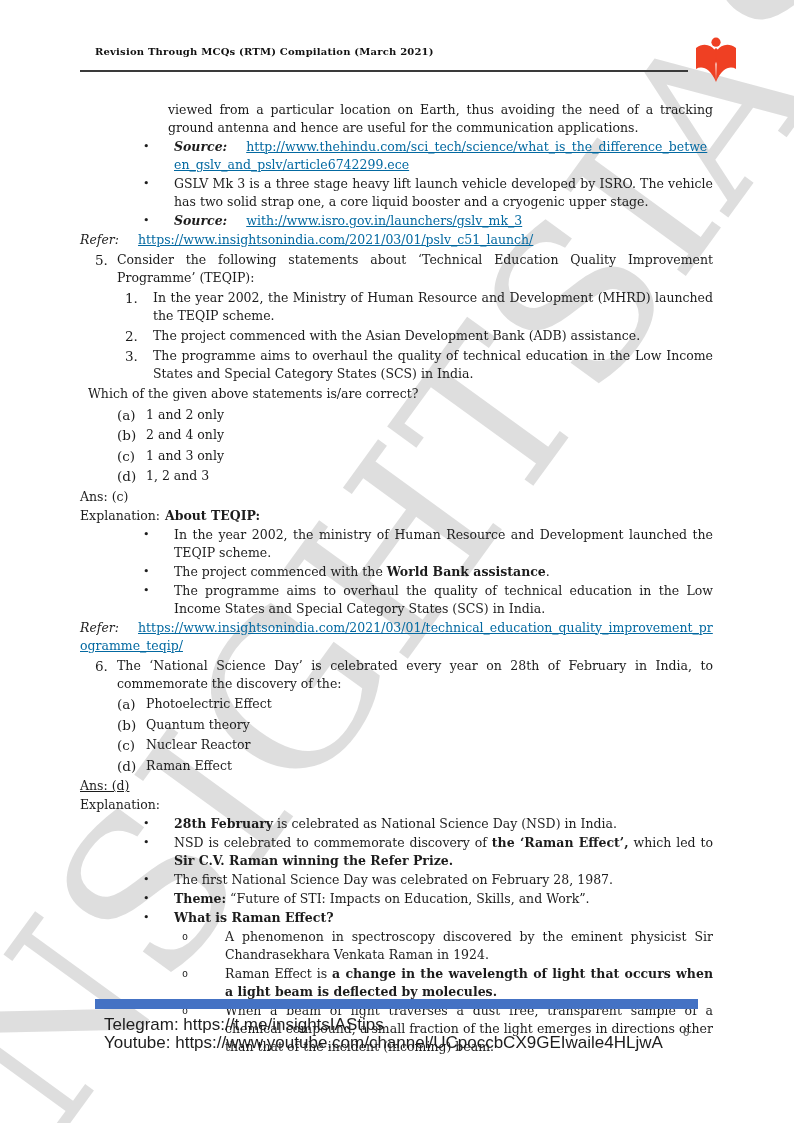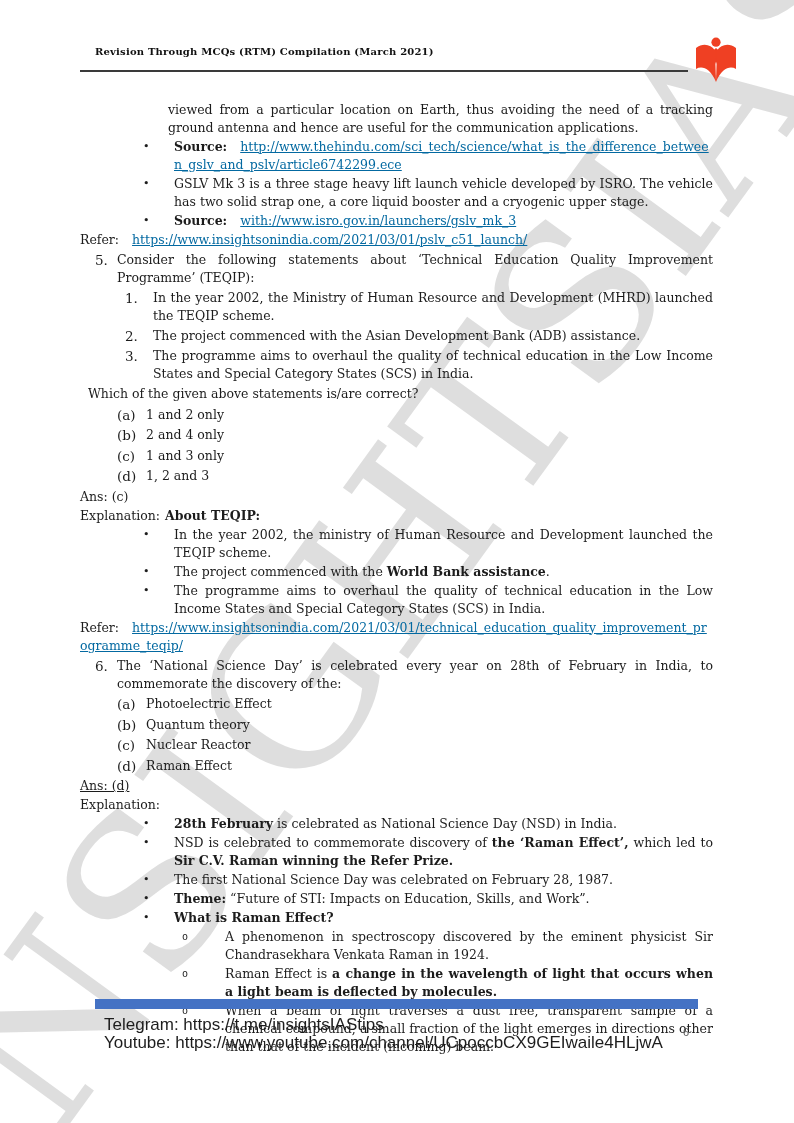--- a/index.html
+++ b/index.html
@@ -39,21 +39,21 @@
   .qtxt { flex:1; }
   .stmt { display:flex; margin:2px 0 2px 45px; }
   .snum { width:28px; flex:none; font-size:13.5px; }
   .stxt { flex:1; }
   .stem { margin-left:37px; }
   .opt { display:flex; margin:2.5px 0 2.5px 37px; }
   .omark { width:29px; flex:none; font-size:13.5px; }
   .olabel { flex:1; }
   .plain { margin-left:37px; }
   .b { font-weight:bold; }
-  .sp-r { margin-right:13px; }
+  .sp-r { margin-right:19px;font-style:italic; }
   .sp-l { margin-left:5px; }
   a.lnk { color:#0369a1; text-decoration:underline; overflow-wrap:anywhere; cursor:pointer; }
   
   .footer-bar { position:absolute; left:95px; top:999px; width:603px; height:10px; background:#4472C4; z-index:2; }
   .footer-text {
     position:absolute; left:104px; top:1016px; z-index:2;
     font-family:"Liberation Sans", sans-serif; font-size:17px; color:#1d1d1d; line-height:18px;
   }
   .page-num {
     position:absolute; left:683px; top:1026px; z-index:2;

